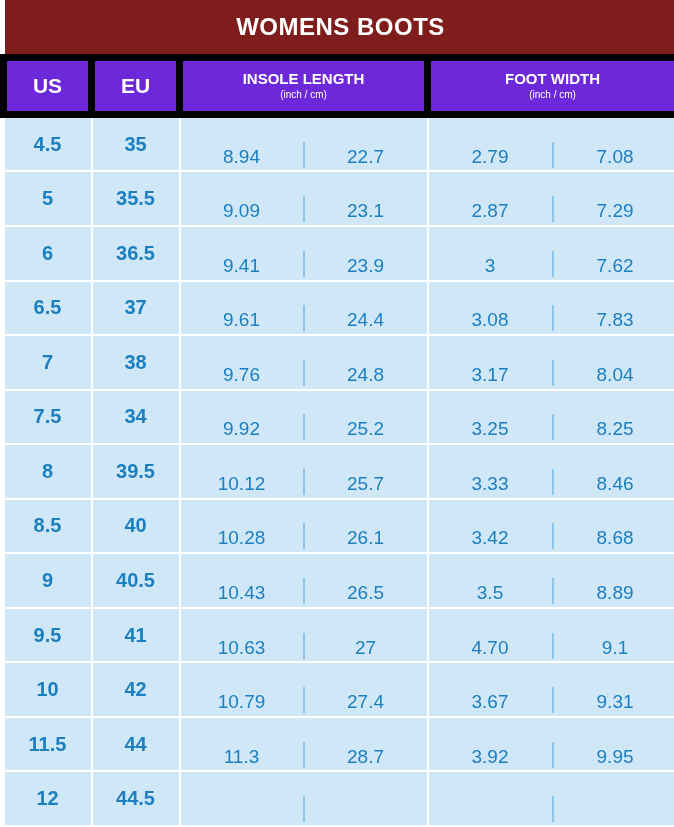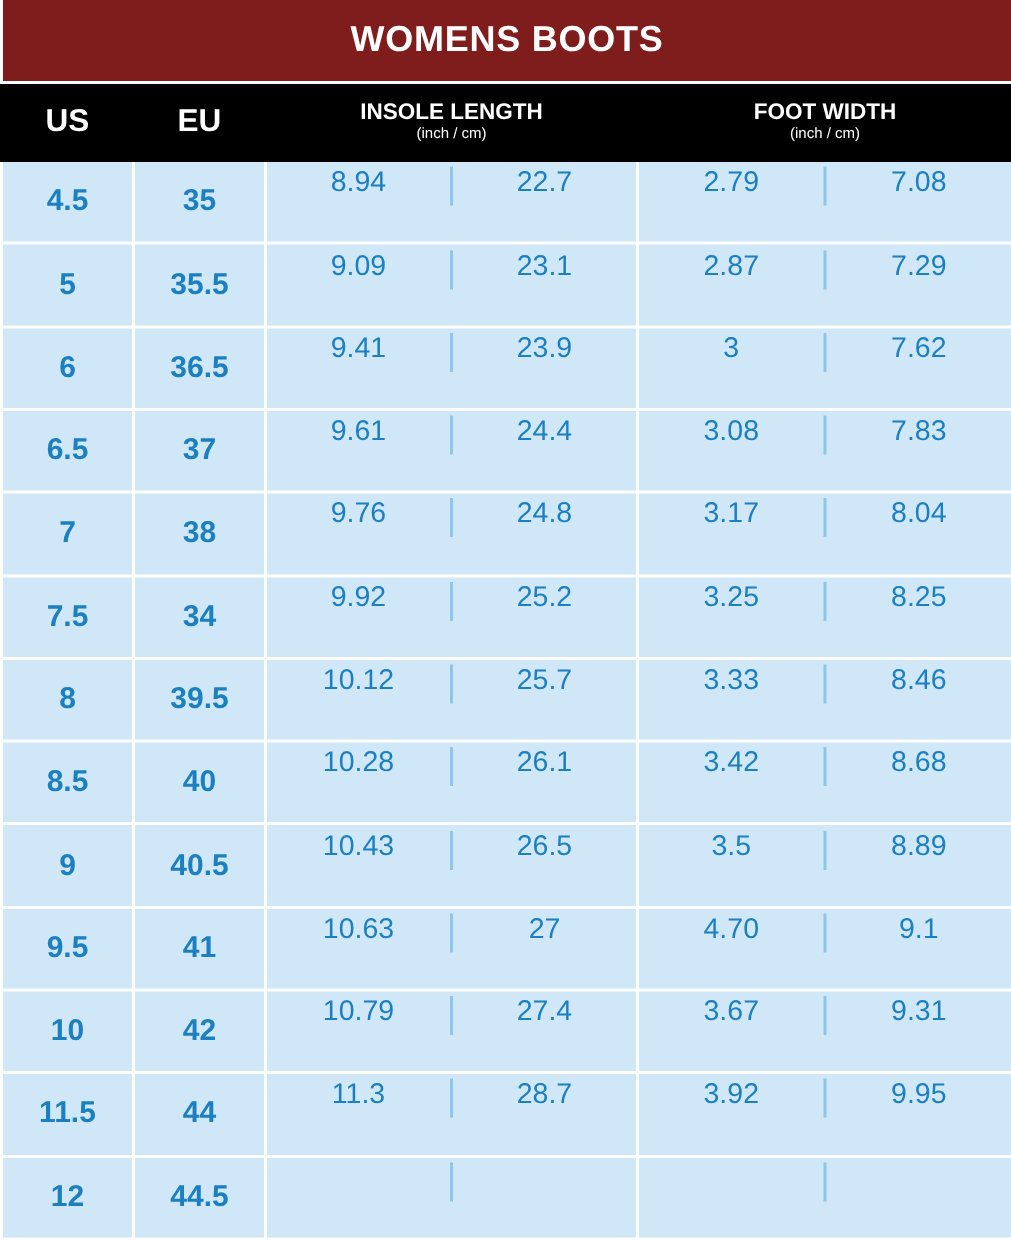--- a/index.html
+++ b/index.html
@@ -26,28 +26,28 @@
     text-align: center;
     font-size: 24px;
     font-weight: bold;
     letter-spacing: 0.5px;
     height: 48px;
     padding: 0;
     border: 2px solid #ffffff;
     border-top: none;
   }
   .head-row th {
-    background: #000000;
+    background: #6d28d9;
     color: #ffffff;
     font-size: 15px;
     font-weight: bold;
     text-align: center;
     padding: 0;
     height: 44px;
-    border: 2px solid #000000;
+    border: 7px solid #000000;
     line-height: 1.25;
   }
   .head-row th.big {
     font-size: 21px;
   }
   .head-sub {
     display: block;
     font-size: 10px;
     font-weight: normal;
   }
@@ -60,21 +60,21 @@
     padding: 0;
     border: 2px solid #ffffff;
   }
   .data-row td.bold {
     font-weight: bold;
     font-size: 20px;
   }
   .cell-pair {
     position: relative;
     display: flex;
-    align-items: flex-start;
+    align-items: flex-end;
     justify-content: center;
     height: 47px;
   }
   .cell-pair .half {
     flex: 1 1 0;
     text-align: center;
   }
   .cell-pair .divider {
     width: 2px;
     height: 26px;

